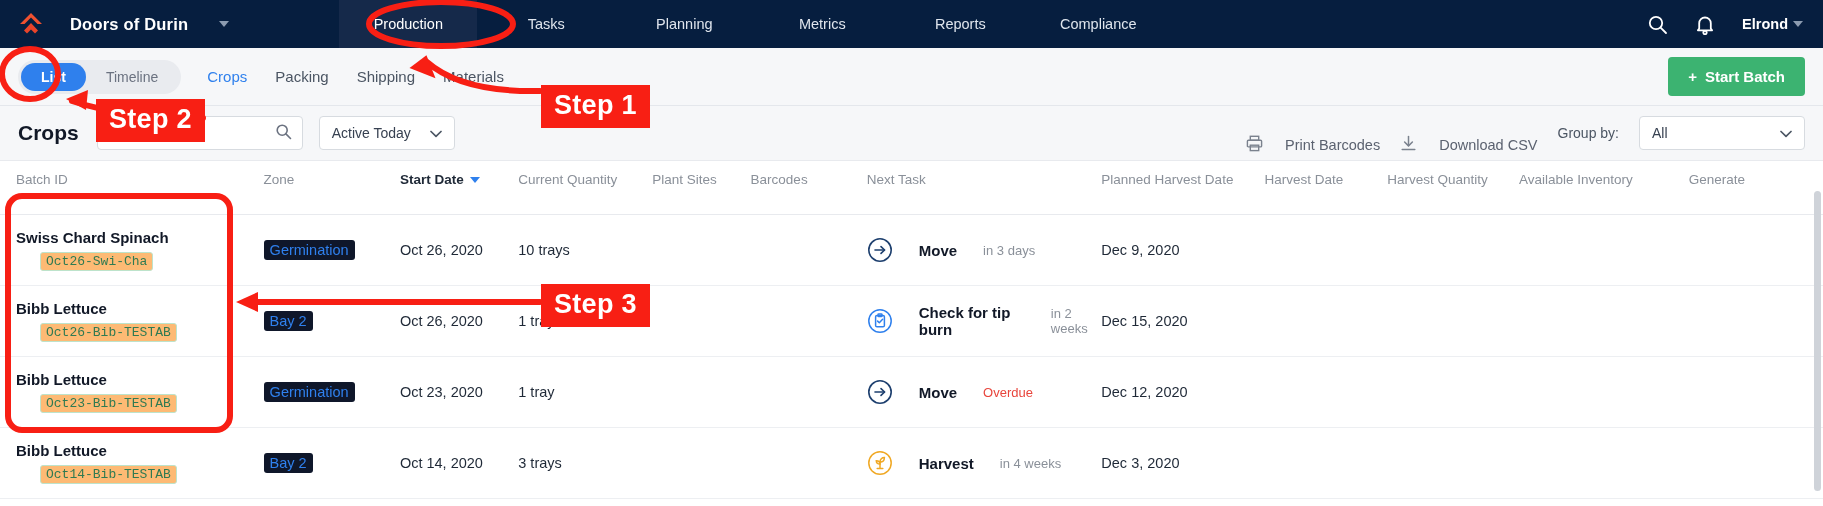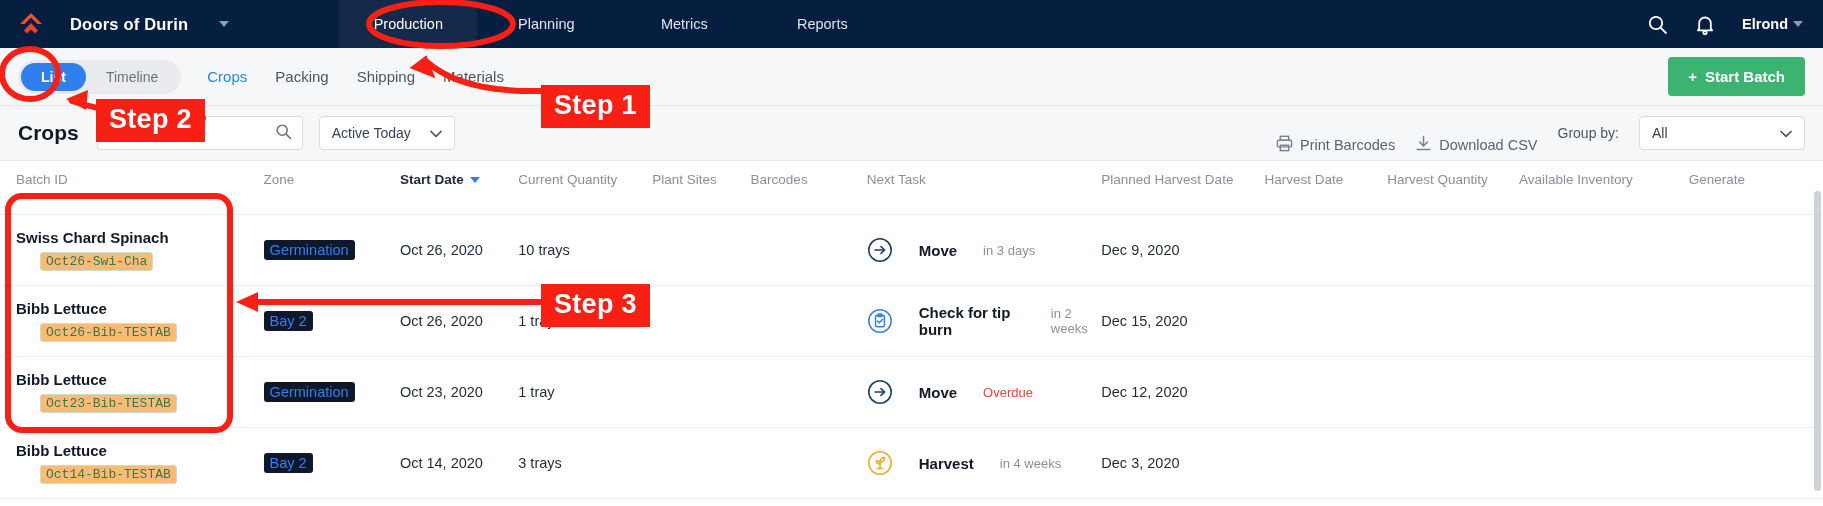--- a/index.html
+++ b/index.html
@@ -70,21 +70,21 @@
     font-family: "Liberation Sans", sans-serif; background: transparent;
   }
   .searchbox input::placeholder { color: #9aa1ab; }
   .select-wrap {
     margin-left: 16px; position: relative; height: 34px; background: #fff;
     border: 1px solid #d7dbe0; border-radius: 4px; display: flex; align-items: center;
     padding: 12px 12px; min-width: 136px; font-size: 14px; color: #374151; cursor: pointer;
   }
   .select-wrap .chev { margin-left: auto; padding-left: 18px; }
   .filter-right { margin-left: auto; display: flex; align-items: center; gap: 20px; }
-  .icon-link { display: flex; align-items: center; gap: 7px; font-size: 14.5px; color: #5b6270; cursor: pointer; margin-top: 23px; }
+  .icon-link { display: flex; align-items: center; gap: 22px; font-size: 14.5px; color: #5b6270; cursor: pointer; margin-top: 23px; }
   .groupby-label { font-size: 14px; color: #4b5563; }
   .groupby-select {
     height: 34px; background: #fff; border: 1px solid #d7dbe0; border-radius: 4px;
     display: flex; align-items: center; padding: 0 12px; width: 166px; font-size: 14px;
     color: #374151; cursor: pointer;
   }
 
   
   .tablewrap { position: relative; height: 346px; overflow: hidden; background: #fff; }
   table { border-collapse: collapse; width: 1823px; table-layout: fixed; }
@@ -155,27 +155,33 @@
       </span>
       <span class="brand-name">Doors of Durin</span>
       <span class="caret-sm"></span>
     </div>
 
     <div class="nav-items">
       <div class="nav-item active">
           <span>Production</span>
         </div>
       <div class="nav-item">
+          <span>Tasks</span>
+        </div>
+      <div class="nav-item">
           <span>Planning</span>
         </div>
       <div class="nav-item">
           <span>Metrics</span>
         </div>
       <div class="nav-item">
           <span>Reports</span>
+        </div>
+      <div class="nav-item">
+          <span>Compliance</span>
         </div>
     </div>
 
     <div class="nav-right">
       <span class="nav-icon">
         <svg width="21" height="21" viewBox="0 0 21 21" fill="none" stroke="#ffffff" stroke-width="1.8">
           <circle cx="9" cy="9" r="6.2"></circle>
             <line x1="13.6" y1="13.6" x2="19" y2="19" stroke-linecap="round"></line>
         </svg>
       </span>

